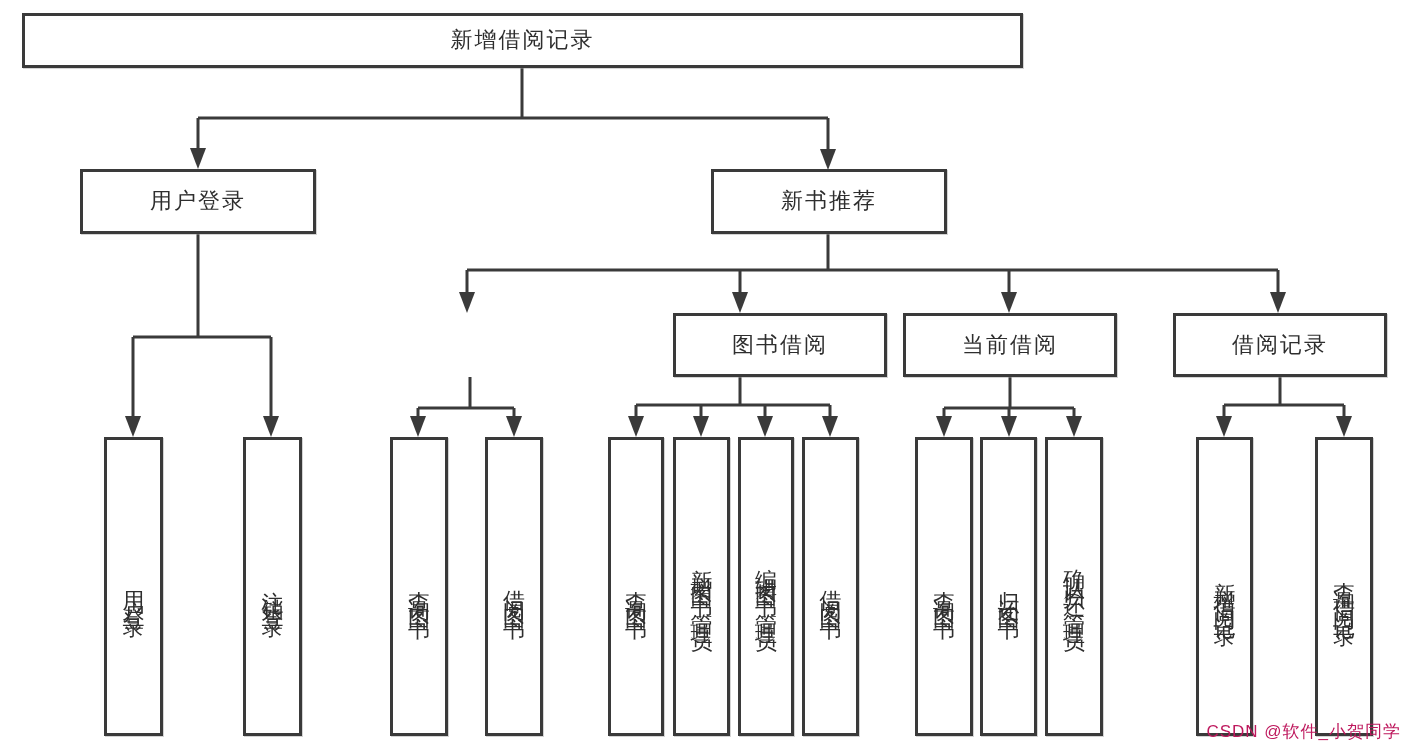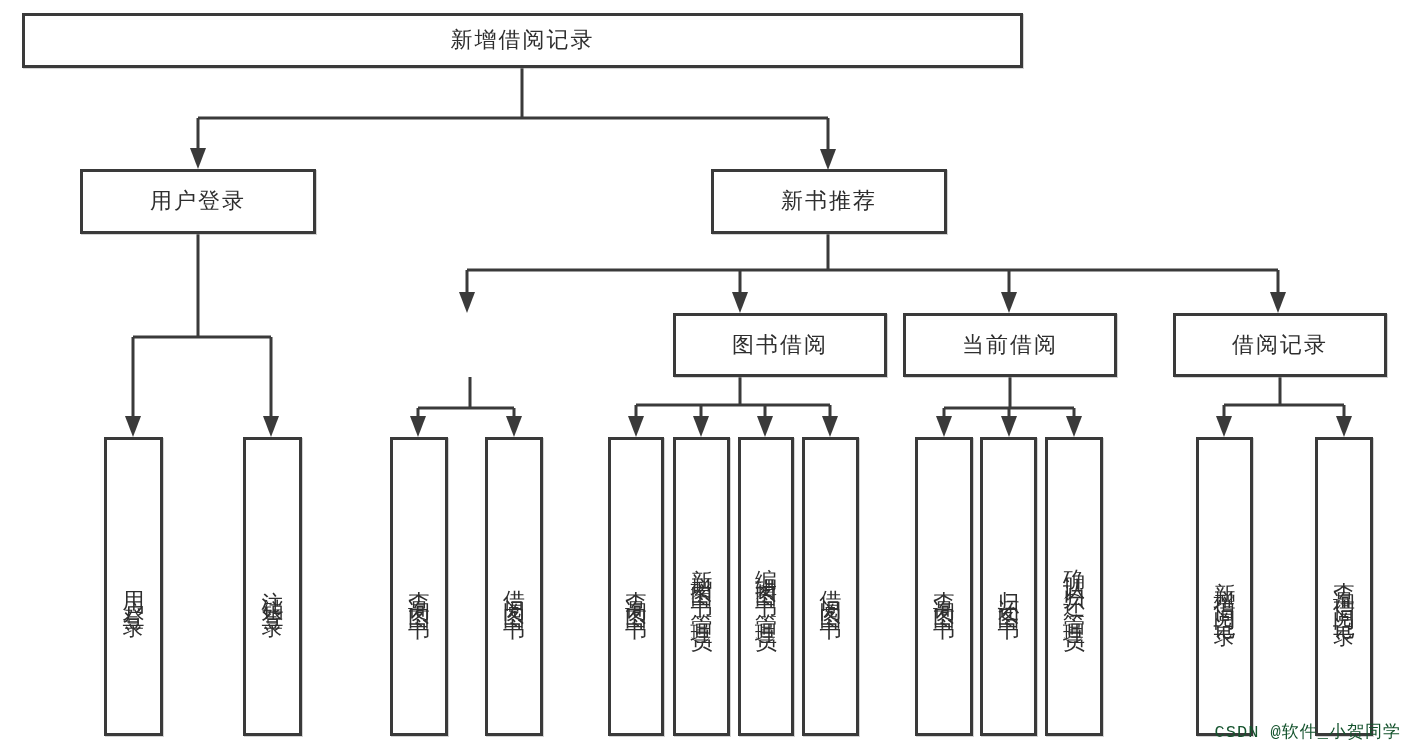--- a/index.html
+++ b/index.html
@@ -16,21 +16,21 @@
     font-size:22px; letter-spacing:2px; line-height:1.2;
     box-shadow:1px 1px 0 rgba(160,160,160,.45);
   }
   .leaf .vtext {
     writing-mode:vertical-lr; text-orientation:mixed;
     letter-spacing:9px; line-height:1; font-size:22px;
     margin-bottom:-9px; white-space:nowrap;
   }
   .watermark {
     position:absolute; right:4px; bottom:4px;
-    font-size:17px; letter-spacing:1px; color:#14532d;font-family:Liberation Mono, monospace;
+    font-size:17px; letter-spacing:1px; color:#be185d;
   }
 </style>
 </head>
 <body>
 
 <div class="stage">
 
   <svg class="connectors" viewBox="0 0 1405 747" xmlns="http://www.w3.org/2000/svg">
     <g stroke="#3a3a3a" stroke-width="3" fill="none">
 

